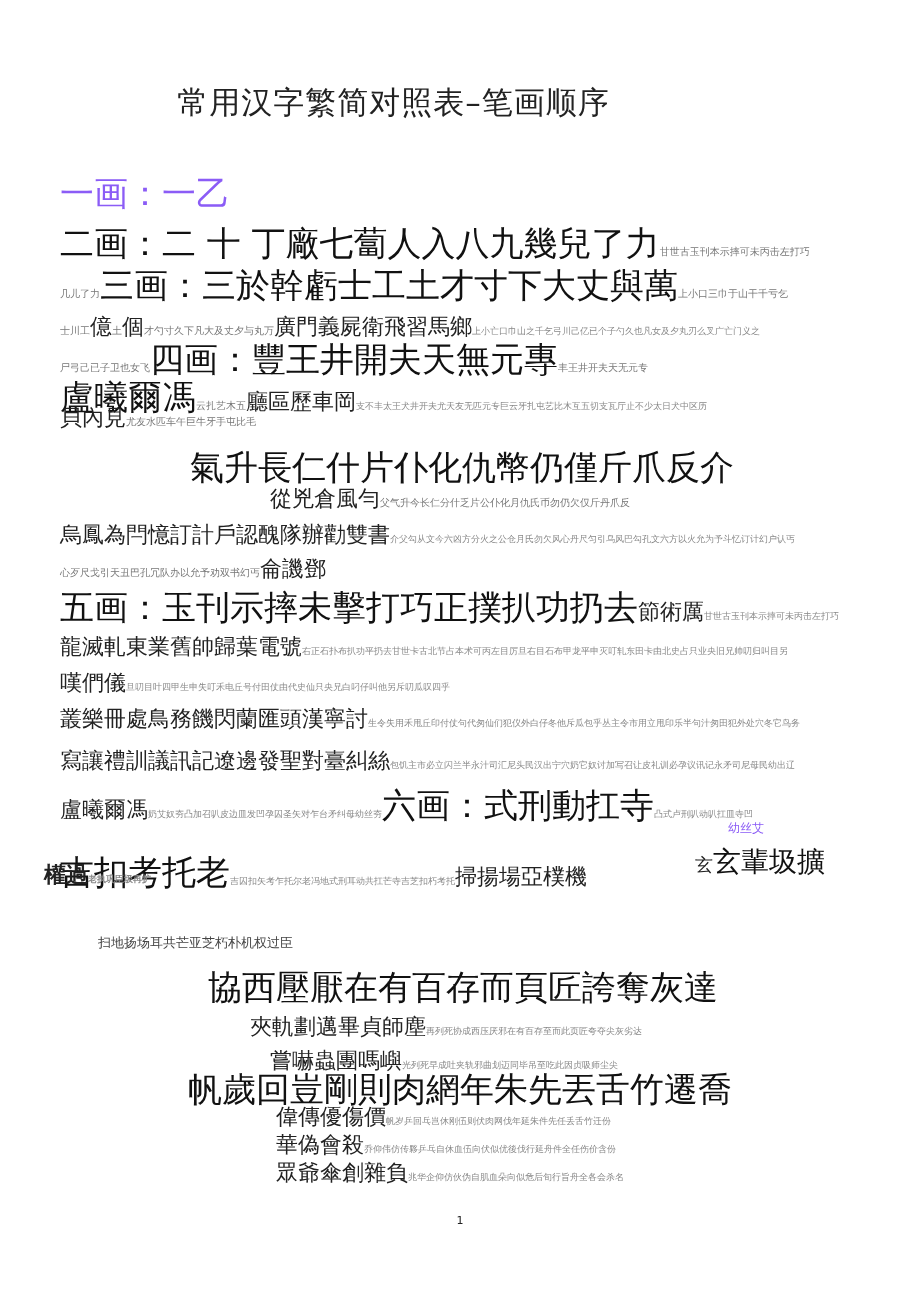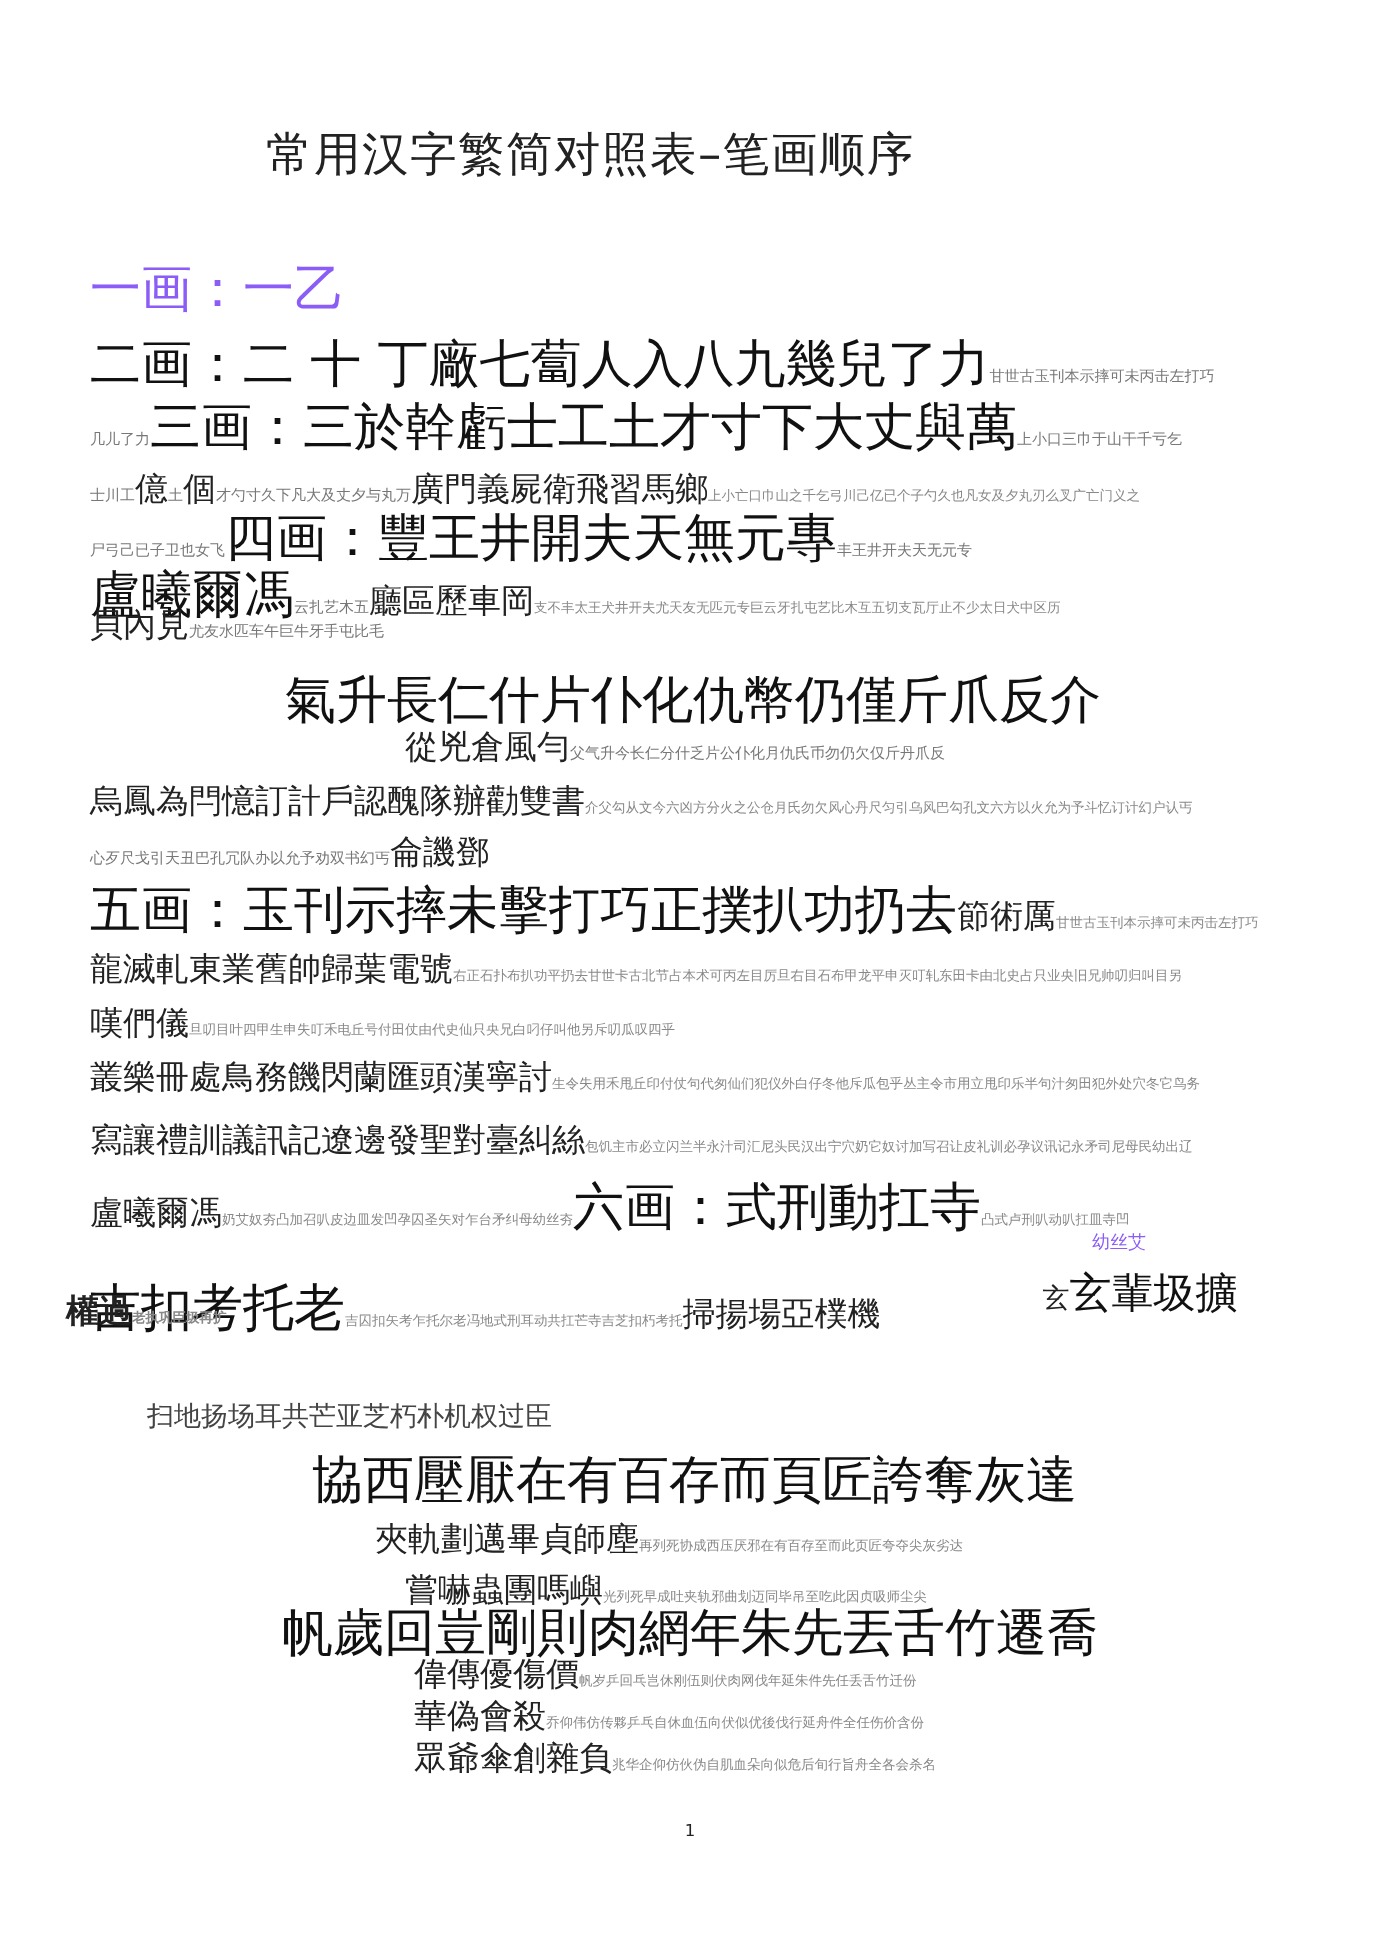--- a/index.html
+++ b/index.html
@@ -91,21 +91,21 @@
 </div>
 <div class="line sm" style="left:728px; top:822px; font-size:12px; color:#8b5cf6;">幼丝艾</div>
 <div class="line" style="left:695px; top:848px;">
   <span class="mid" style="font-size:18px;">玄</span><span class="big" style="font-size:28px;">玄輩圾擴</span>
 </div>
 
 <div class="line" style="left:44px; top:864px;font-weight:bold;">
   <span class="mid">權過</span><span class="xs">老执巩臣圾再扩</span>
 </div>
 
-<div class="line" style="left:98px; top:936px; font-size:18px; color:#444;">扫地扬场耳共芒亚芝朽朴机权过臣</div>
+<div class="line" style="left:98px; top:936px; font-size:13px; color:#444;">扫地扬场耳共芒亚芝朽朴机权过臣</div>
 
 <div class="line big" style="left:208px; top:970px;">協西壓厭在有百存而頁匠誇奪灰達</div>
 
 <div class="line" style="left:250px; top:1016px;">
   <span class="mid">夾軌劃邁畢貞師塵</span><span class="xs">再列死协成西压厌邪在有百存至而此页匠夸夺尖灰劣达</span>
 </div>
 
 <div class="line" style="left:270px; top:1050px;">
   <span class="mid">嘗嚇蟲團嗎嶼</span><span class="xs">光列死早成吐夹轨邪曲划迈同毕吊至吃此因贞吸师尘尖</span>
 </div>

